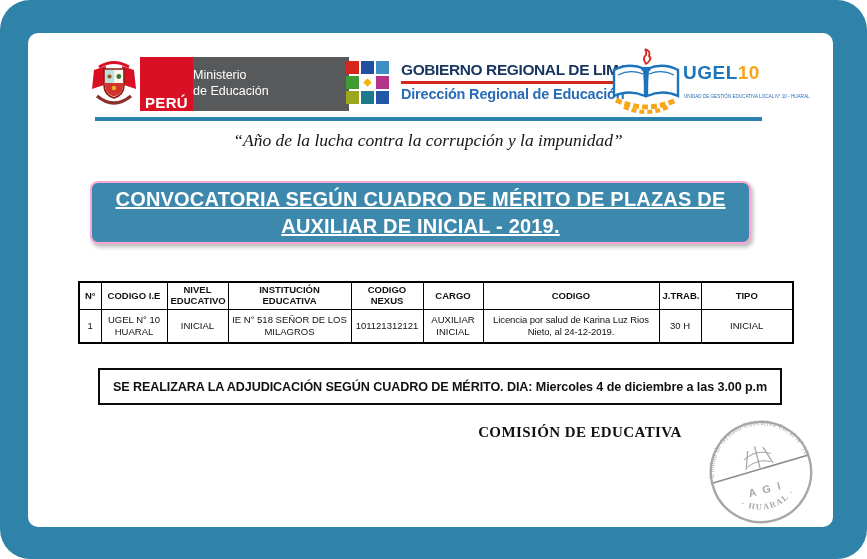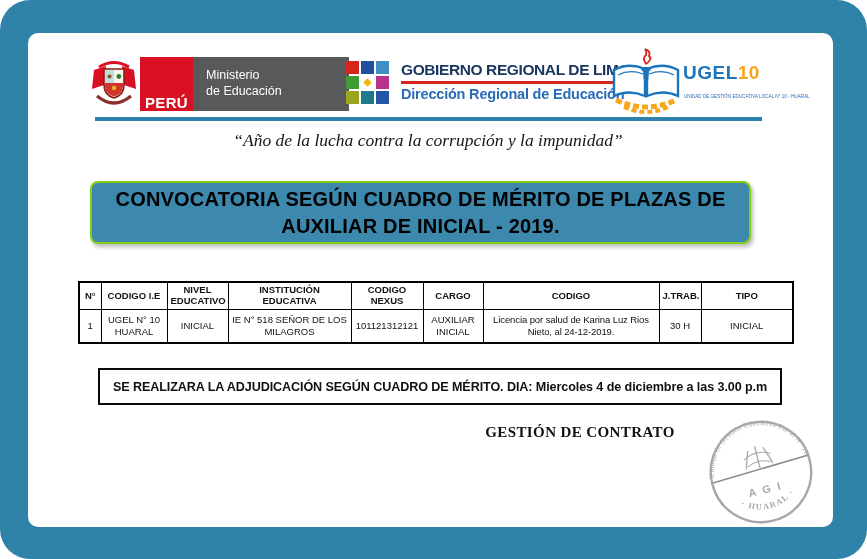--- a/index.html
+++ b/index.html
@@ -9,41 +9,41 @@
   .page{position:absolute;left:28px;top:33px;width:805px;height:494px;background:#ffffff;
         border-radius:10px;overflow:hidden;}
 
   
   .coat{position:absolute;left:62px;top:25px;width:48px;height:50px;}
   .peru-red{position:absolute;left:112px;top:24px;width:53px;height:54px;background:#d91023;
             display:flex;align-items:flex-end;justify-content:center;color:#fff;font-weight:bold;
             font-size:15px;letter-spacing:.3px;}
   .minedu-gray{position:absolute;left:165px;top:24px;width:156px;height:54px;background:#58595b;
             display:flex;flex-direction:column;justify-content:center;color:#fff;
-            font-size:12.5px;line-height:1.25;padding-left:13px;box-sizing:border-box;}
+            font-size:12.5px;line-height:1.25;box-sizing:border-box;}
   .mosaic{position:absolute;left:318px;top:28px;width:45px;height:45px;}
   .grl-text{position:absolute;left:373px;top:28px;width:216px;}
   .grl-line1{font-size:15.5px;font-weight:800;color:#17355e;letter-spacing:-.4px;white-space:nowrap;}
   .grl-bar{height:3px;background:#d6251c;margin:2px 0 2px 0;}
   .grl-line2{font-size:14.5px;font-weight:700;color:#2a6cb5;white-space:nowrap;letter-spacing:-.2px;}
   .ugel-logo{position:absolute;left:582px;top:11px;width:72px;height:74px;}
   .ugel-word{position:absolute;left:655px;top:29px;font-size:19px;font-weight:800;letter-spacing:.5px;white-space:nowrap;}
   .ugel-word .b{color:#1c75bc;} .ugel-word .o{color:#f8a619;}
   .ugel-tag{position:absolute;left:656px;top:61px;font-size:4.6px;color:#2a6cb5;white-space:nowrap;}
   .rule{position:absolute;left:67px;top:84px;width:667px;height:4px;background:#2d81ad;}
 
   .motto{position:absolute;left:30px;top:97px;width:740px;text-align:center;
          font-family:"Liberation Serif",serif;font-style:italic;font-weight:500;
          font-size:17.5px;color:#151515;}
 
   .banner{position:absolute;left:62px;top:148px;width:661px;height:63px;background:#3d88ad;
-          border:2px solid #84cc16;border-radius:8px;box-sizing:border-box;
+          border:2px solid #f9a8d4;border-radius:8px;box-sizing:border-box;
           box-shadow:2px 3px 4px rgba(0,0,0,.28);
           display:flex;flex-direction:column;align-items:center;justify-content:center;
-          color:#000000;font-weight:700;font-size:20px;line-height:1.35;letter-spacing:.2px;text-align:center;}
+          color:#ffffff;font-weight:700;font-size:20px;line-height:1.35;letter-spacing:.2px;text-align:center;text-decoration:underline;}
 
   table.plazas{position:absolute;left:50px;top:248px;width:714px;border-collapse:collapse;
           table-layout:fixed;border:2px solid #000;}
   table.plazas th,table.plazas td{border:1.5px solid #000;padding:1px 3px;color:#111;}
   table.plazas th{font-size:9.5px;font-weight:700;text-align:center;height:24px;line-height:1.15;}
   table.plazas td{font-size:9.5px;text-align:center;height:30px;line-height:1.25;}
   td.al{text-align:left;}
   td.motivo{font-size:8.8px;letter-spacing:-.1px;}
 
   .notice{position:absolute;left:70px;top:335px;width:684px;height:37px;border:2.2px solid #0a0a0a;
@@ -167,21 +167,21 @@
           <td>30 H</td>
           <td>INICIAL</td>
         </tr>
       </tbody>
     </table>
 
     <div class="notice">
       <span>SE REALIZARA LA ADJUDICACIÓN SEGÚN CUADRO DE MÉRITO. DIA: Miercoles 4 de diciembre a las 3.00 p.m</span>
     </div>
 
-    <div class="signature">GESTIÓN DE CONTRATO</div>
+    <div class="signature">COMISIÓN DE EDUCATIVA</div>
 
     <svg class="stamp" viewBox="0 0 120 120">
       <g transform="rotate(-14 60 60)">
         <circle cx="60" cy="60" r="51" fill="none" stroke="#8f8f8f" stroke-width="2.4"></circle>
         <defs>
           <path id="stampTop" d="M 14,74 A 48,48 0 1 1 106,74"></path>
           <path id="stampBottom" d="M 22,74 A 42,42 0 0 0 98,74"></path>
         </defs>
         <text font-size="7.3" fill="#8f8f8f" letter-spacing="0.4" font-family="Liberation Serif, serif">
           <textPath href="#stampTop" startOffset="50%" text-anchor="middle">Unidad de Gestión Educativa Local N° 10</textPath>

